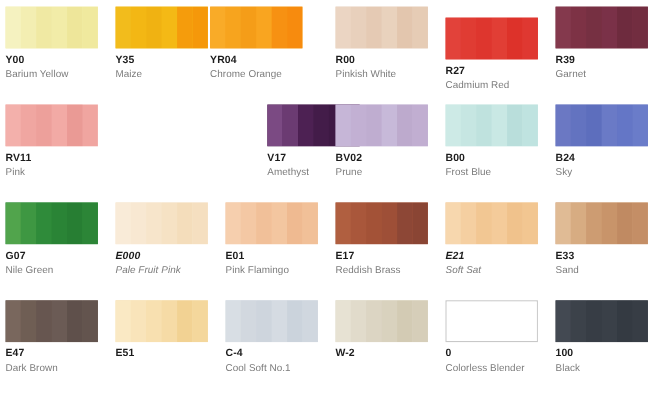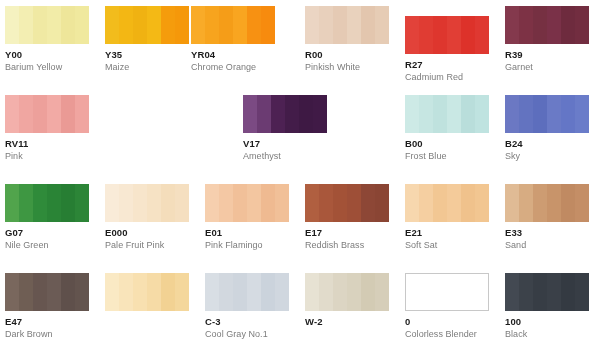--- a/index.html
+++ b/index.html
@@ -172,20 +172,34 @@
           <div class="band" style="background: rgb(107, 59, 114);"></div>
           <div class="band" style="background: rgb(77, 33, 83);"></div>
           <div class="band" style="background: rgb(67, 28, 73);"></div>
           <div class="band" style="background: rgb(62, 25, 68);"></div>
           <div class="band" style="background: rgb(64, 26, 70);"></div>
         </div>
       </div>
       <div class="swatch-code">V17</div>
       <div class="swatch-name">Amethyst</div>
     </div>
+    <div class="swatch-cell" style="left: 305px; top: 95px;">
+      <div class="swatch-chip" style="background: rgb(195, 178, 212);">
+        <div class="band-layer">
+          <div class="band" style="background: rgb(198, 182, 215);"></div>
+          <div class="band" style="background: rgb(194, 176, 211);"></div>
+          <div class="band" style="background: rgb(191, 173, 208);"></div>
+          <div class="band" style="background: rgb(199, 185, 217);"></div>
+          <div class="band" style="background: rgb(189, 170, 205);"></div>
+          <div class="band" style="background: rgb(193, 174, 209);"></div>
+        </div>
+      </div>
+      <div class="swatch-code">BV02</div>
+      <div class="swatch-name">Prune</div>
+    </div>
     <div class="swatch-cell" style="left: 405px; top: 95px;">
       <div class="swatch-chip" style="background: rgb(199, 231, 227);">
         <div class="band-layer">
           <div class="band" style="background: rgb(205, 234, 230);"></div>
           <div class="band" style="background: rgb(198, 230, 226);"></div>
           <div class="band" style="background: rgb(191, 226, 222);"></div>
           <div class="band" style="background: rgb(201, 232, 228);"></div>
           <div class="band" style="background: rgb(185, 222, 219);"></div>
           <div class="band" style="background: rgb(191, 227, 224);"></div>
         </div>
@@ -214,21 +228,21 @@
           <div class="band" style="background: rgb(62, 151, 66);"></div>
           <div class="band" style="background: rgb(47, 139, 58);"></div>
           <div class="band" style="background: rgb(42, 132, 54);"></div>
           <div class="band" style="background: rgb(39, 126, 51);"></div>
           <div class="band" style="background: rgb(44, 133, 55);"></div>
         </div>
       </div>
       <div class="swatch-code">G07</div>
       <div class="swatch-name">Nile Green</div>
     </div>
-    <div class="swatch-cell" style="left: 105px; top: 184px;">
+    <div class="swatch-cell" style="left: 105px; top: 184px; font-style: italic;">
       <div class="swatch-chip" style="background: rgb(247, 230, 206);">
         <div class="band-layer">
           <div class="band" style="background: rgb(249, 235, 216);"></div>
           <div class="band" style="background: rgb(248, 232, 210);"></div>
           <div class="band" style="background: rgb(247, 229, 203);"></div>
           <div class="band" style="background: rgb(246, 226, 196);"></div>
           <div class="band" style="background: rgb(244, 221, 187);"></div>
           <div class="band" style="background: rgb(245, 223, 192);"></div>
         </div>
       </div>
@@ -256,21 +270,21 @@
           <div class="band" style="background: rgb(169, 87, 59);"></div>
           <div class="band" style="background: rgb(163, 82, 55);"></div>
           <div class="band" style="background: rgb(158, 79, 55);"></div>
           <div class="band" style="background: rgb(141, 71, 54);"></div>
           <div class="band" style="background: rgb(138, 69, 52);"></div>
         </div>
       </div>
       <div class="swatch-code">E17</div>
       <div class="swatch-name">Reddish Brass</div>
     </div>
-    <div class="swatch-cell" style="left: 405px; top: 184px;">
+    <div class="swatch-cell" style="left: 405px; top: 184px; font-style: italic;">
       <div class="swatch-chip" style="background: rgb(243, 200, 150);">
         <div class="band-layer">
           <div class="band" style="background: rgb(247, 215, 174);"></div>
           <div class="band" style="background: rgb(245, 207, 161);"></div>
           <div class="band" style="background: rgb(242, 199, 147);"></div>
           <div class="band" style="background: rgb(244, 203, 154);"></div>
           <div class="band" style="background: rgb(240, 194, 140);"></div>
           <div class="band" style="background: rgb(242, 198, 145);"></div>
         </div>
       </div>
@@ -309,34 +323,35 @@
       <div class="swatch-chip" style="background: rgb(247, 223, 174);">
         <div class="band-layer">
           <div class="band" style="background: rgb(250, 233, 196);"></div>
           <div class="band" style="background: rgb(249, 228, 186);"></div>
           <div class="band" style="background: rgb(248, 224, 176);"></div>
           <div class="band" style="background: rgb(246, 219, 166);"></div>
           <div class="band" style="background: rgb(242, 210, 147);"></div>
           <div class="band" style="background: rgb(244, 215, 156);"></div>
         </div>
       </div>
+      <div class="swatch-code">E51</div>
     </div>
     <div class="swatch-cell" style="left: 205px; top: 273px;">
       <div class="swatch-chip" style="background: rgb(211, 217, 224);">
         <div class="band-layer">
           <div class="band" style="background: rgb(216, 222, 228);"></div>
           <div class="band" style="background: rgb(210, 216, 223);"></div>
           <div class="band" style="background: rgb(206, 213, 221);"></div>
           <div class="band" style="background: rgb(213, 219, 226);"></div>
           <div class="band" style="background: rgb(203, 211, 220);"></div>
           <div class="band" style="background: rgb(208, 215, 223);"></div>
         </div>
       </div>
-      <div class="swatch-code">C-3</div>
-      <div class="swatch-name">Cool Gray No.1</div>
+      <div class="swatch-code">C-4</div>
+      <div class="swatch-name">Cool Soft No.1</div>
     </div>
     <div class="swatch-cell" style="left: 305px; top: 273px;">
       <div class="swatch-chip" style="background: rgb(221, 215, 197);">
         <div class="band-layer">
           <div class="band" style="background: rgb(231, 226, 211);"></div>
           <div class="band" style="background: rgb(225, 219, 203);"></div>
           <div class="band" style="background: rgb(220, 213, 195);"></div>
           <div class="band" style="background: rgb(217, 210, 190);"></div>
           <div class="band" style="background: rgb(211, 203, 180);"></div>
           <div class="band" style="background: rgb(214, 206, 185);"></div>

